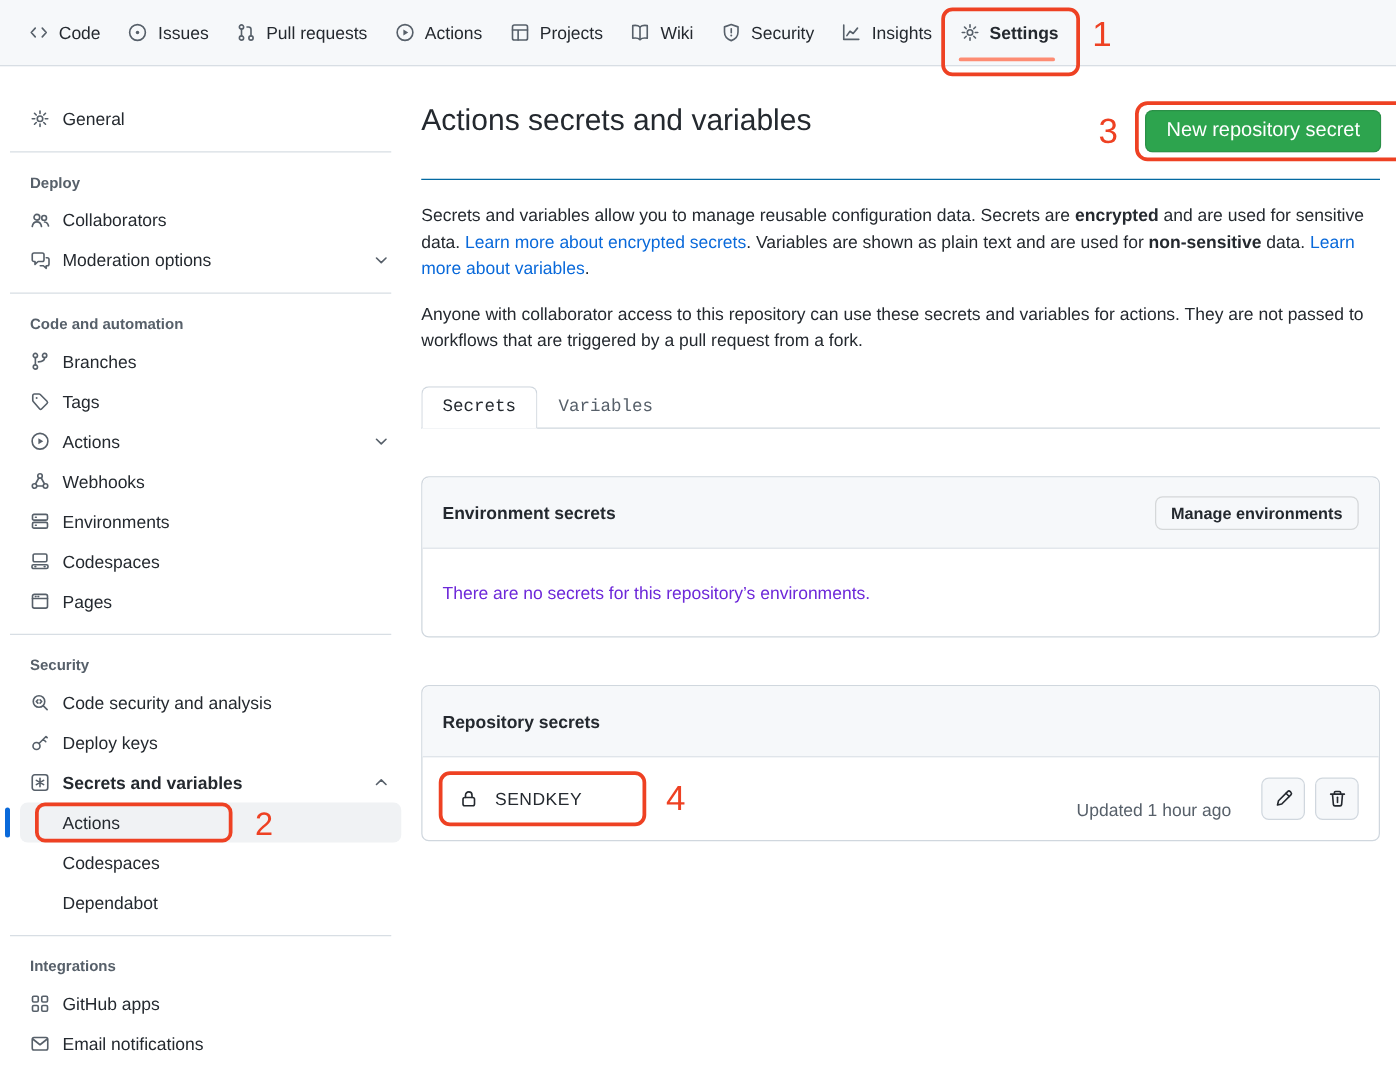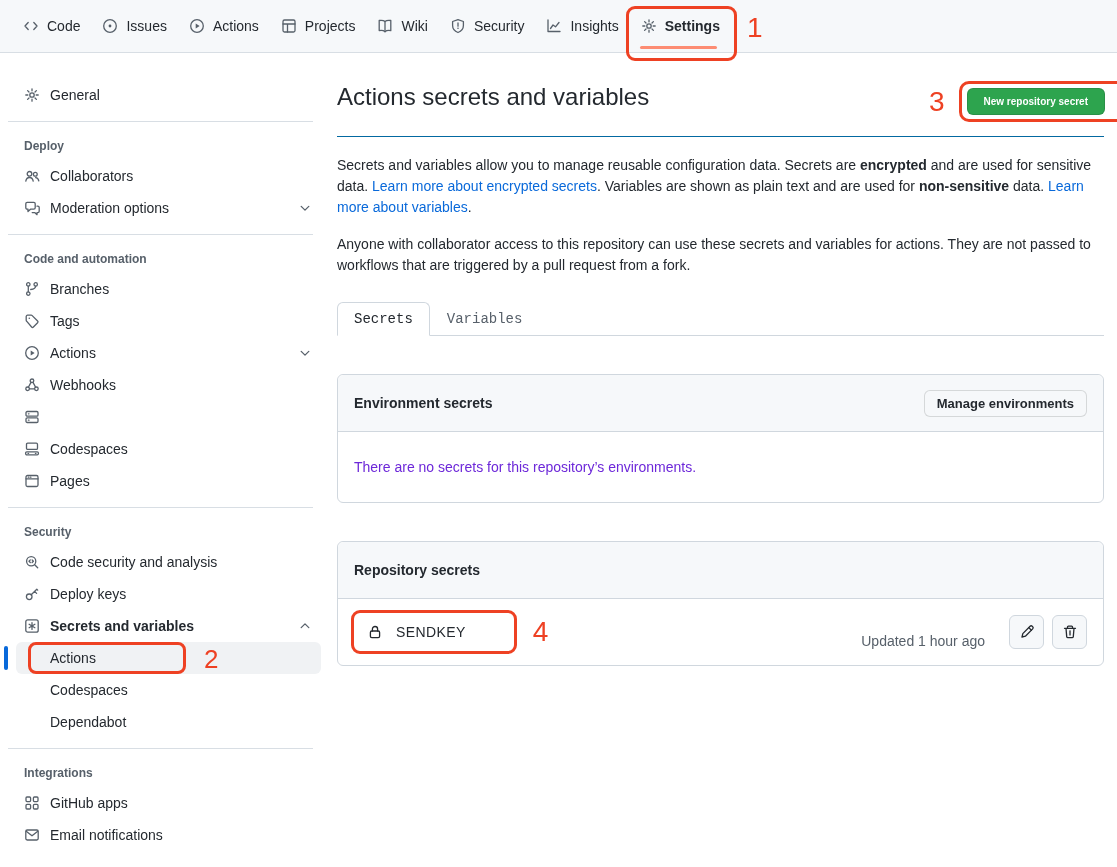--- a/index.html
+++ b/index.html
@@ -66,21 +66,21 @@
     border-bottom: 1px solid #0369a1; padding-bottom: 14px;
   }
   .page-title { font-size: 24px; font-weight: 400; margin: 0; line-height: 1.3; }
   .header-actions { display: flex; align-items: center; }
   .num-3 { margin-right: 14px; }
   .btn-frame {
     position: relative; border: 3px solid #ee4123; border-radius: 10px;
     padding: 4px 20px 4px 5px; margin-right: -24px;
   }
   .btn-primary {
-    background: #2da44e; color: #ffffff; font-weight: 700; font-size: 10px;
+    background: #2da44e; color: #ffffff; font-weight: 400; font-size: 16px;
     border: 1px solid rgba(27,31,36,0.15); border-radius: 6px;
     padding: 7px 16px; cursor: pointer; font-family: inherit; white-space: nowrap;
   }
   .intro { margin: 18px 0 16px; line-height: 1.5; }
   .p2 { margin: 14px 0 0; line-height: 1.5; }
   .intro b, .p2 b { font-weight: 700; }
   a.link { color: #0969da; text-decoration: none; cursor: pointer; }
 
   .tabnav { display: flex; margin-top: 26px; border-bottom: 1px solid #d0d7de; }
   .tab {
@@ -138,20 +138,31 @@
         <svg width="16" height="16" viewBox="0 0 16 16" fill="none" stroke="currentColor" stroke-width="1.3" stroke-linecap="round" stroke-linejoin="round">
           <circle cx="8" cy="8" r="6.3"></circle>
           <circle cx="8" cy="8" r="1.4" fill="currentColor" stroke="none"></circle>
         </svg>
       </span>
     <span class="nav-label">Issues</span>
   </div>
   <div class="nav-item">
     <span class="icon">
         <svg width="16" height="16" viewBox="0 0 16 16" fill="none" stroke="currentColor" stroke-width="1.3" stroke-linecap="round" stroke-linejoin="round">
+          <circle cx="4.2" cy="3.6" r="1.7"></circle>
+          <circle cx="4.2" cy="12.4" r="1.7"></circle>
+          <circle cx="11.8" cy="12.4" r="1.7"></circle>
+          <path d="M4.2 5.3v5.4M8.6 3.6h1.2a2 2 0 0 1 2 2v5.1"></path>
+        </svg>
+      </span>
+    <span class="nav-label">Pull requests</span>
+  </div>
+  <div class="nav-item">
+    <span class="icon">
+        <svg width="16" height="16" viewBox="0 0 16 16" fill="none" stroke="currentColor" stroke-width="1.3" stroke-linecap="round" stroke-linejoin="round">
           <circle cx="8" cy="8" r="6.3"></circle>
           <path d="M6.7 5.6v4.8L10.6 8Z" fill="currentColor" stroke="none"></path>
         </svg>
       </span>
     <span class="nav-label">Actions</span>
   </div>
   <div class="nav-item">
     <span class="icon">
         <svg width="16" height="16" viewBox="0 0 16 16" fill="none" stroke="currentColor" stroke-width="1.3" stroke-linecap="round" stroke-linejoin="round">
           <rect x="2" y="2" width="12" height="12" rx="1.5"></rect>
@@ -291,20 +302,21 @@
       <span class="label">Webhooks</span>
     </div>
     <div class="side-item">
       <span class="icon">
           <svg width="16" height="16" viewBox="0 0 16 16" fill="none" stroke="currentColor" stroke-width="1.3" stroke-linecap="round" stroke-linejoin="round">
             <rect x="2" y="2.5" width="12" height="4.6" rx="1.2"></rect>
             <rect x="2" y="8.9" width="12" height="4.6" rx="1.2"></rect>
             <path d="M4.4 4.8h.6M4.4 11.2h.6"></path>
           </svg>
         </span>
+      <span class="label">Environments</span>
     </div>
     <div class="side-item">
       <span class="icon">
           <svg width="16" height="16" viewBox="0 0 16 16" fill="none" stroke="currentColor" stroke-width="1.3" stroke-linecap="round" stroke-linejoin="round">
             <rect x="2.5" y="2.2" width="11" height="6.2" rx="1.2"></rect>
             <rect x="1.6" y="10.8" width="12.8" height="3" rx="1.2"></rect>
             <path d="M4 12.3h.6M11.4 12.3h.6"></path>
           </svg>
         </span>
       <span class="label">Codespaces</span>

